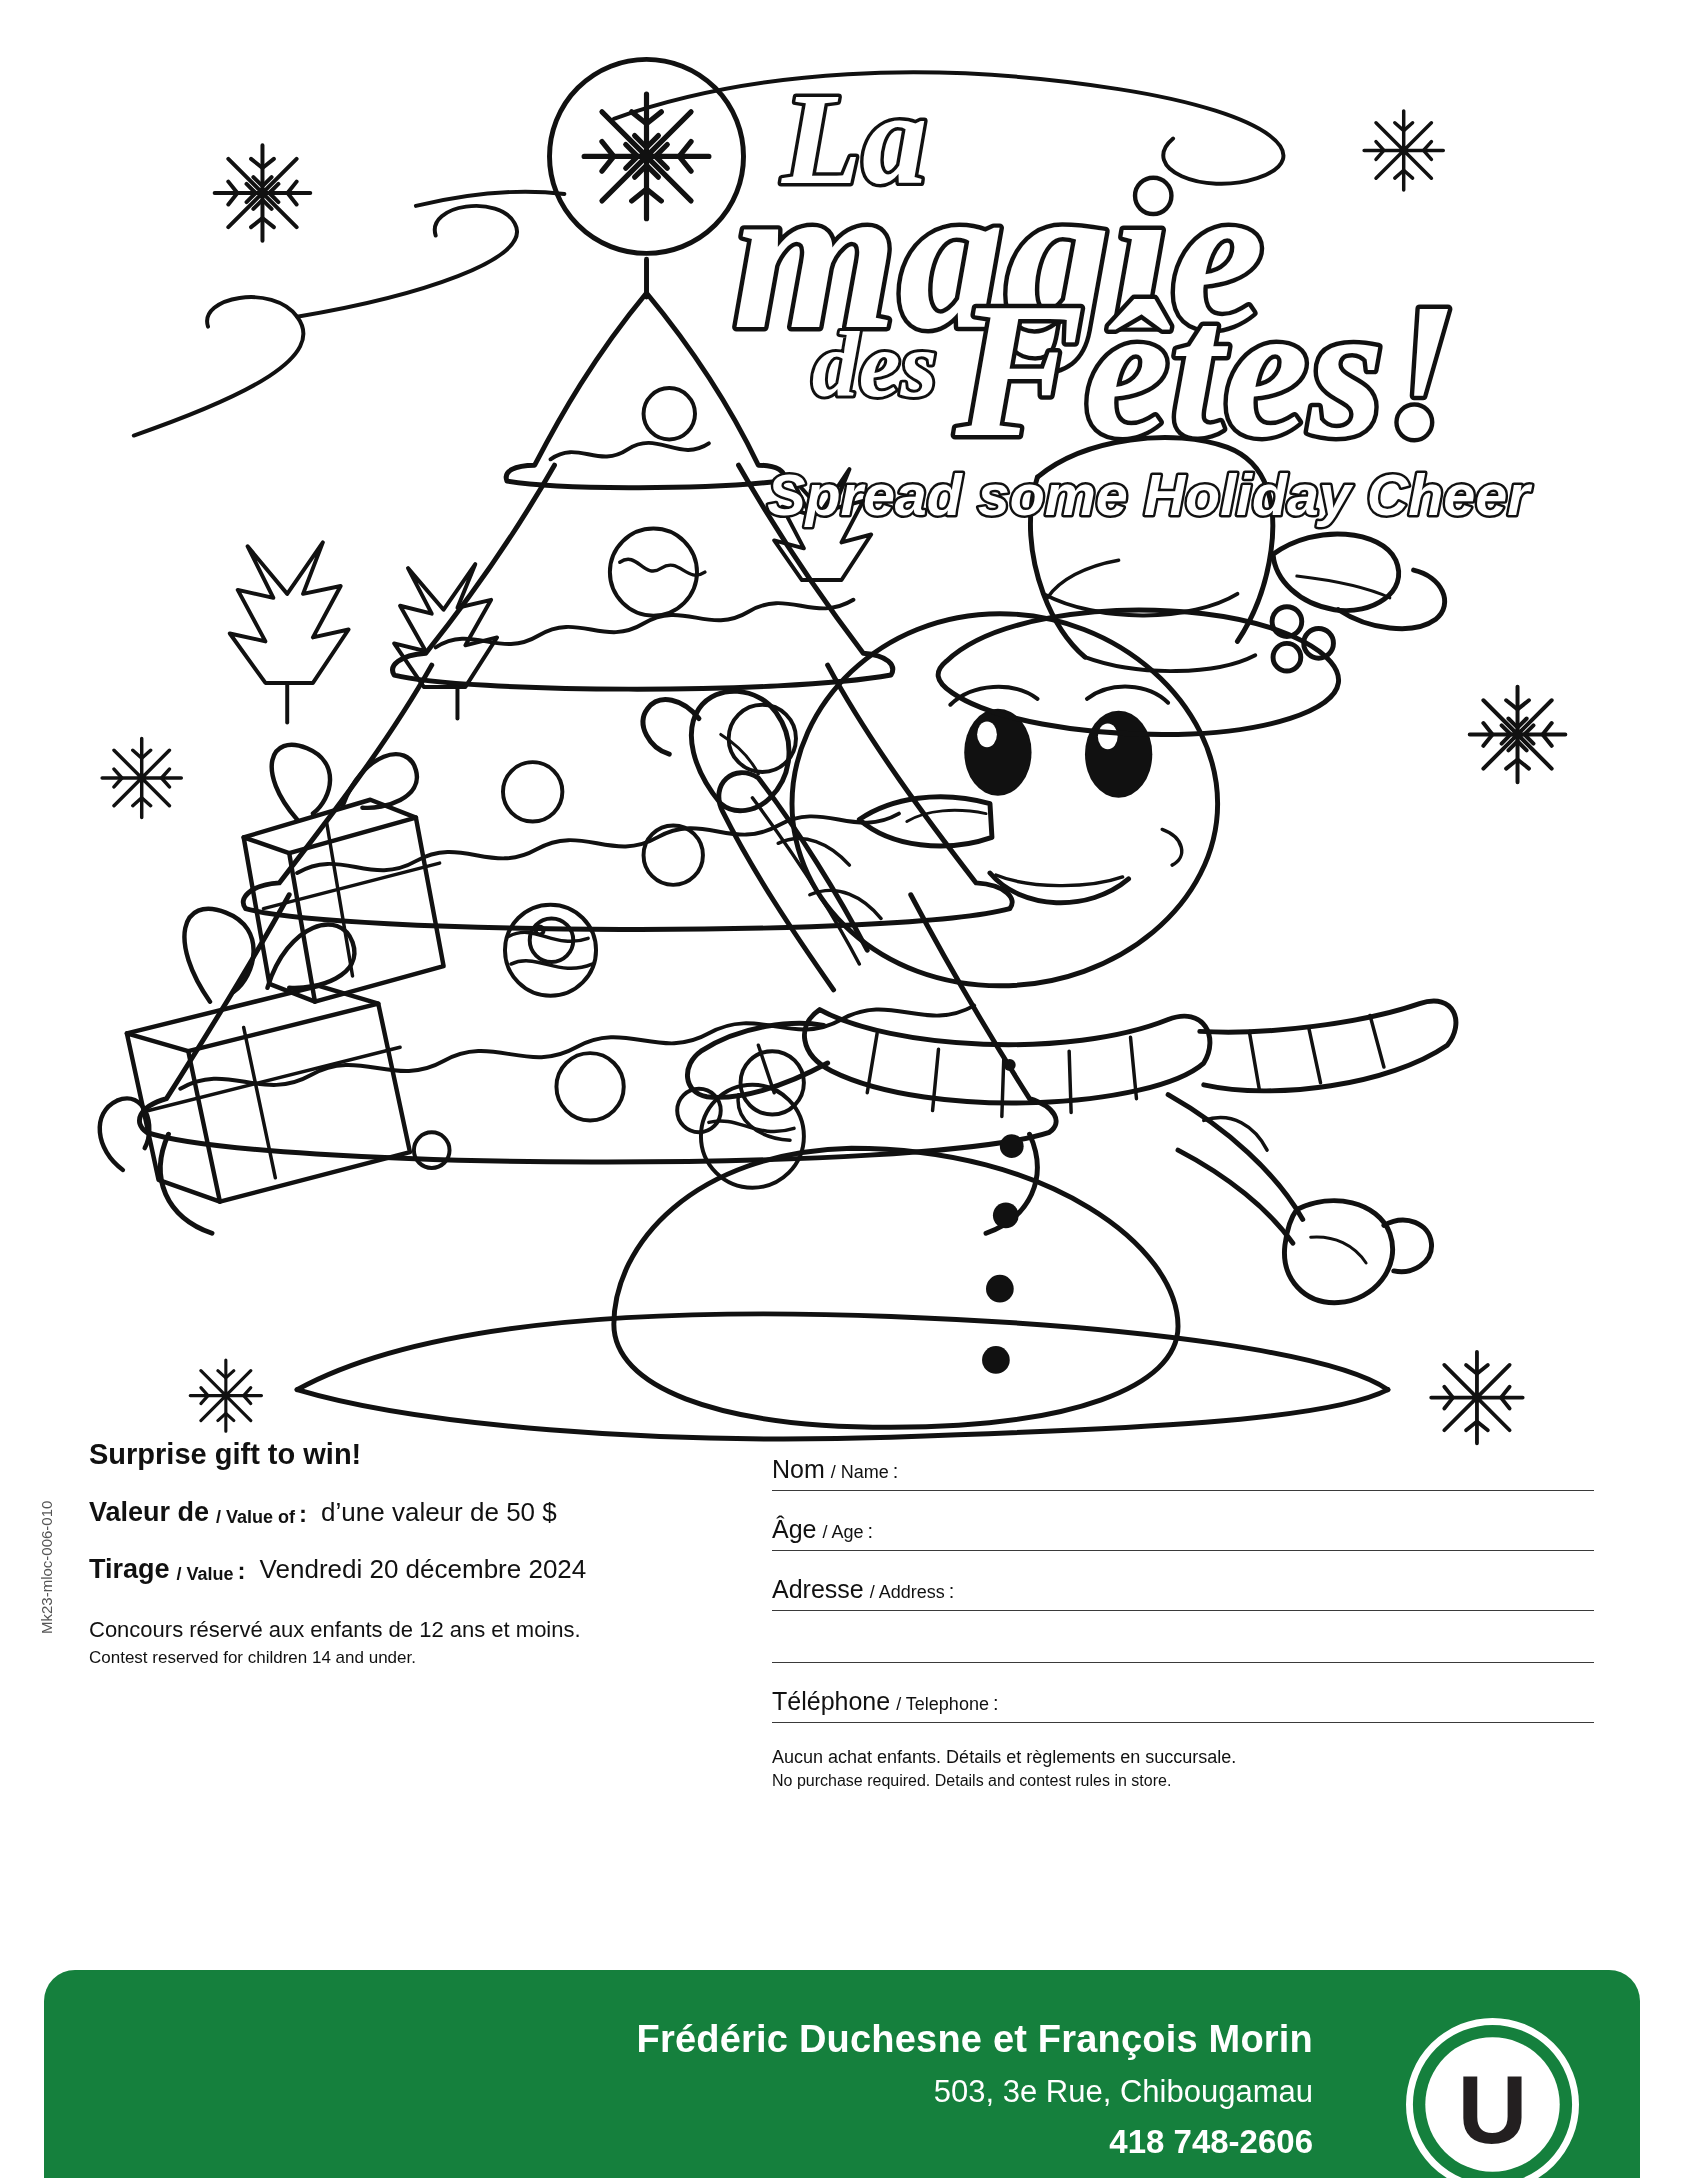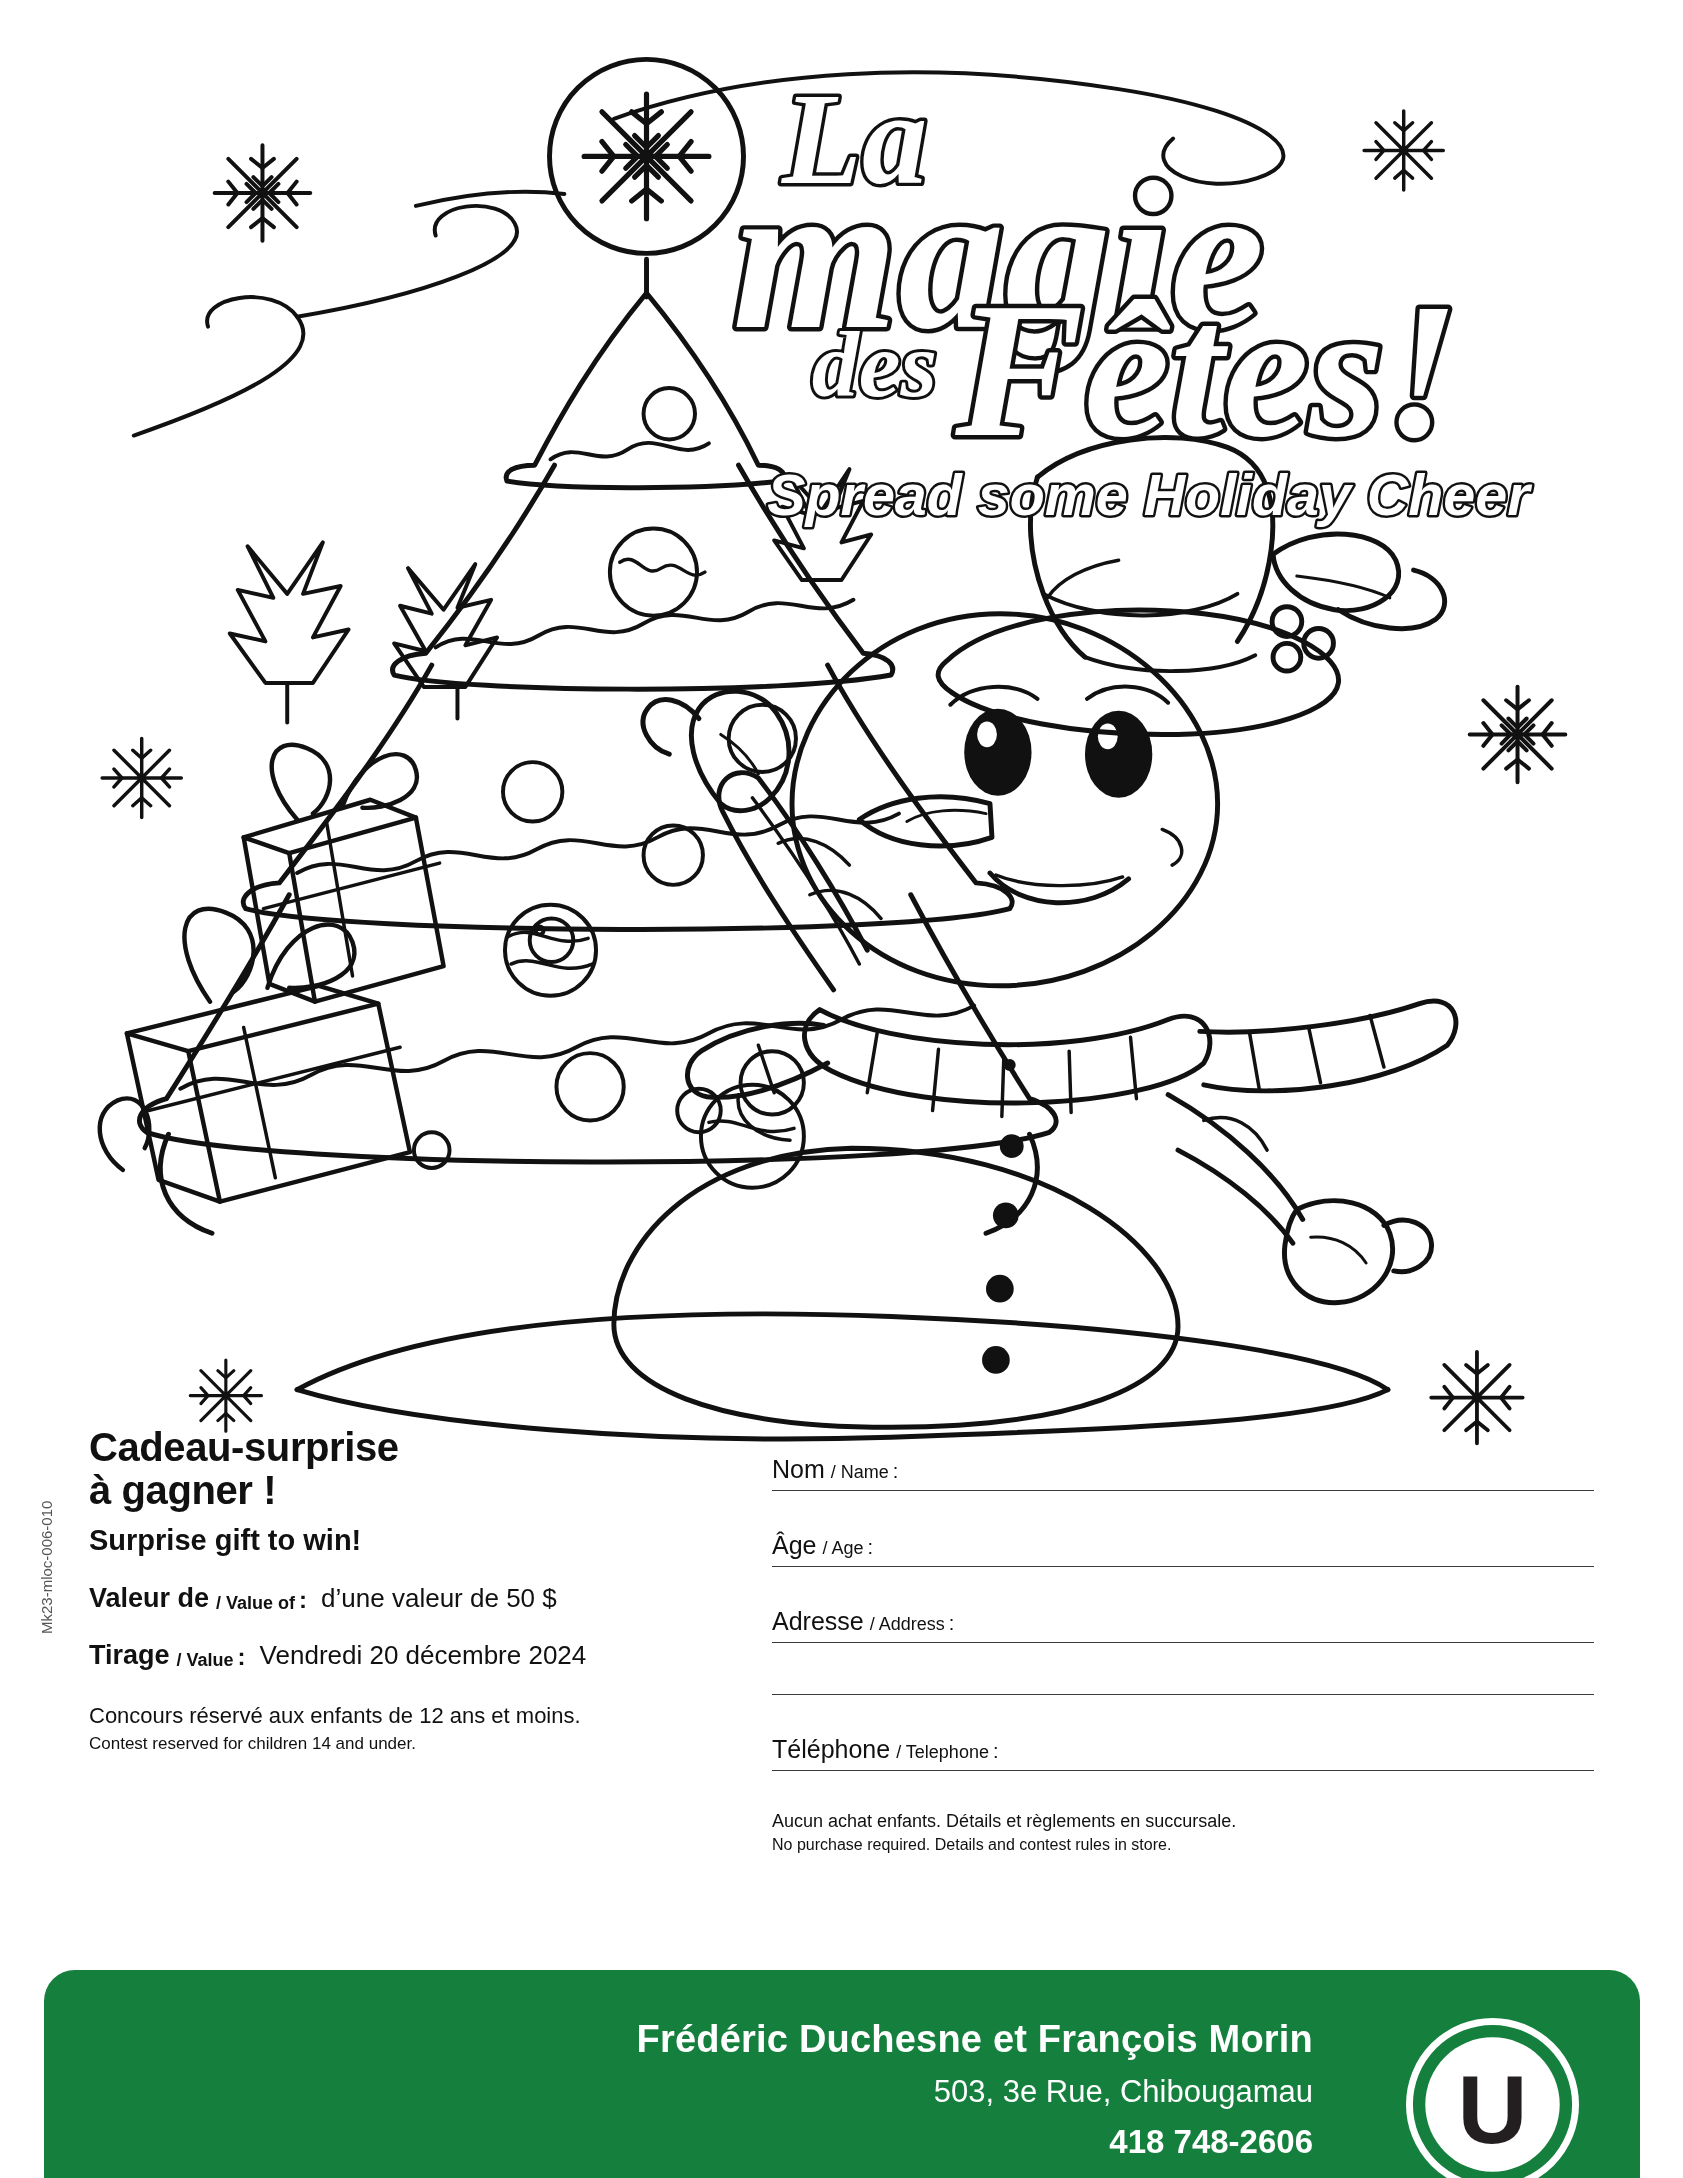--- a/index.html
+++ b/index.html
@@ -97,21 +97,21 @@
 
   
   #form {
     position: absolute;
     left: 772px;
     top: 1455px;
     width: 822px;
   }
   .field {
     position: relative;
-    margin-bottom: 40px;
+    margin-bottom: 24px;
   }
   .field .labels {
     display: flex;
     align-items: baseline;
     padding-bottom: 6px;
   }
   .field .l-fr {
     font-size: 25px;
   }
   .field .l-en {
@@ -442,22 +442,20 @@
         </g>
         <g fill="#ffffff" stroke-width="5" font-family="Liberation Sans, sans-serif">
           <text x="775" y="520" font-size="58" font-weight="bold" font-style="italic" stroke-width="5" paint-order="stroke fill">Spread some Holiday Cheer</text>
         </g>
       </g>
 
     </svg>
   </div>
 
   <div id="info-left">
-    <div class="prize-line1">Cadeau-surprise
-à gagner !</div>
     <div class="prize-line2">Surprise gift to win!</div>
 
     <div class="kv">
       <span class="k-fr">Valeur de</span>
       <span class="k-en">/ Value of</span>
       <span class="colon">:</span>
       <span class="v">d’une valeur de 50 $</span>
     </div>
 
     <div class="kv">

